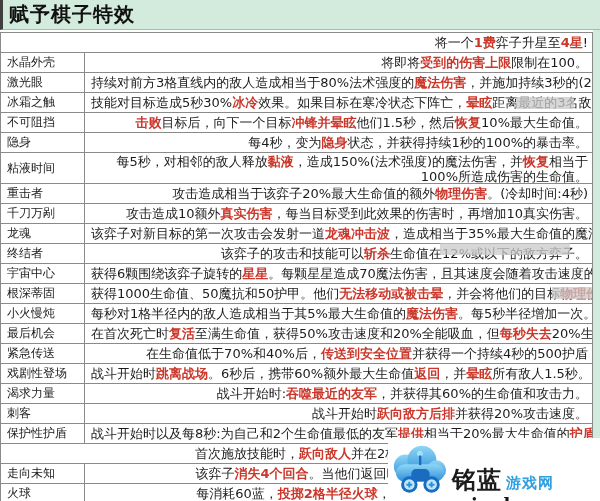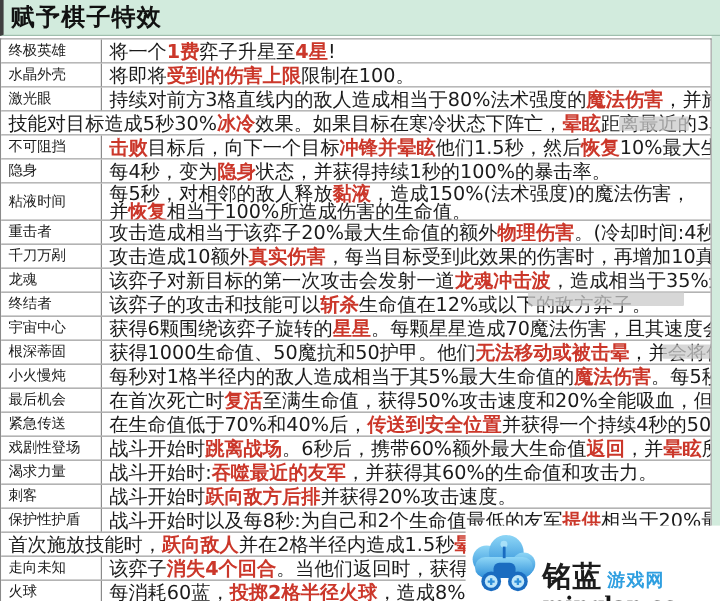--- a/index.html
+++ b/index.html
@@ -22,22 +22,22 @@
   }
   .row{display:flex;box-sizing:border-box;height:20px;border-bottom:1px solid #8a8a8a;background:#fff;}
   .row.double{height:31px;}
   .cell-name{
     box-sizing:border-box;width:84px;flex:0 0 84px;border-right:1px solid #8a8a8a;
     font-size:12px;line-height:19px;padding:0 2px 0 6px;
     white-space:nowrap;overflow:hidden;
   }
   .row.double .cell-name{line-height:30px;}
   .cell-desc{
-    box-sizing:border-box;flex:1;font-size:16px;line-height:19px;
-    padding:0 4px 0 6px;white-space:nowrap;overflow:hidden;
+    box-sizing:border-box;flex:1;font-size:13px;line-height:19px;
+    padding:0 4px 0 6px;white-space:nowrap;overflow:hidden;text-align:right;
   }
   .row.double .cell-desc{white-space:normal;line-height:15px;padding-top:1px;}
   .red{color:#cb372a;font-weight:bold;}
   .censor-patch{position:absolute;background:#c9c9c9;opacity:.75;border-radius:1px;}
   .patch-a{left:516px;top:97px;width:58px;height:12px;}
   .patch-b{left:440px;top:243px;width:130px;height:12px;}
   .patch-c{left:552px;top:287px;width:40px;height:12px;}
   .watermark{
     position:absolute;left:388px;top:438px;width:212px;height:63px;
     background:#ffffff;display:flex;align-items:center;justify-content:flex-start;
@@ -54,32 +54,32 @@
 
 <div class="green-strip"></div>
 
 <div class="title-bar">
   <span>赋予棋子特效</span>
 </div>
 
 <div class="table-wrap">
   <div id="rows">
       <div class="row">
-        <div class="cell-name">终极英雄</div>
         <div class="cell-desc">将一个<span class="red">1费</span>弈子升星至<span class="red">4星</span>!</div>
       </div>
       <div class="row">
         <div class="cell-name">水晶外壳</div>
         <div class="cell-desc">将即将<span class="red">受到的伤害上限</span>限制在100。</div>
       </div>
       <div class="row">
         <div class="cell-name">激光眼</div>
         <div class="cell-desc">持续对前方3格直线内的敌人造成相当于80%法术强度的<span class="red">魔法伤害</span>，并施加持续3秒的(2%)<span class="red">灼烧</span>效果。</div>
       </div>
       <div class="row">
+        <div class="cell-name">冰霜之触</div>
         <div class="cell-desc">技能对目标造成5秒30%<span class="red">冰冷</span>效果。如果目标在寒冷状态下阵亡，<span class="red">晕眩</span>距离最近的3名敌人1秒。</div>
       </div>
       <div class="row">
         <div class="cell-name">不可阻挡</div>
         <div class="cell-desc"><span class="red">击败</span>目标后，向下一个目标<span class="red">冲锋并晕眩</span>他们1.5秒，然后<span class="red">恢复</span>10%最大生命值。</div>
       </div>
       <div class="row">
         <div class="cell-name">隐身</div>
         <div class="cell-desc">每4秒，变为<span class="red">隐身</span>状态，并获得持续1秒的100%的暴击率。</div>
       </div>

